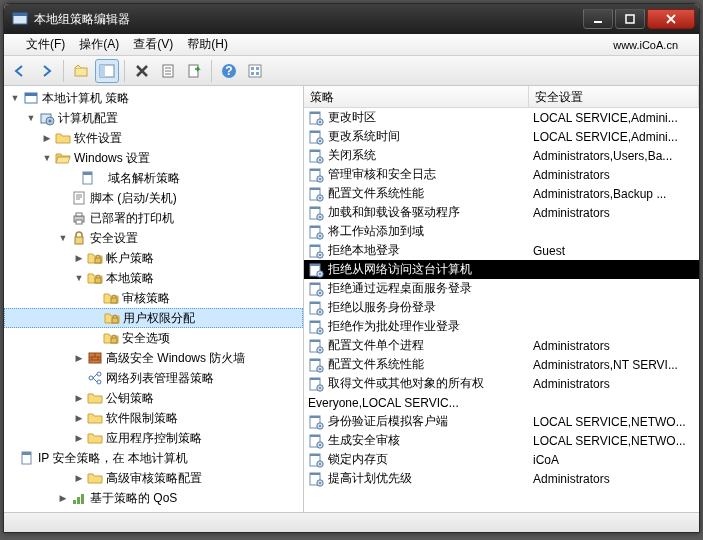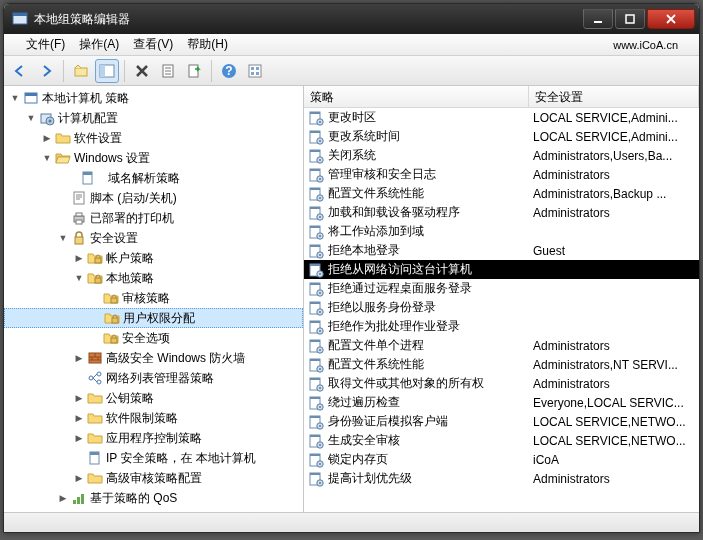--- a/index.html
+++ b/index.html
@@ -317,21 +317,21 @@
         </div>
         <div class="node" style="padding-left: 68px;">
           <span class="tw">
             <span class="twist">▶</span>
           </span>
           <span class="nicon"><svg viewBox="0 0 16 16">
               <path d="M1 4h5l1 2h8v7H1z" fill="#f9d97a" stroke="#c7a741"></path>
             </svg></span>
           <span class="nlabel">应用程序控制策略</span>
         </div>
-        <div class="node" style="padding-left: 68px;">
+        <div class="node" style="">
           <span class="tw"></span>
           <span class="nicon"><svg viewBox="0 0 16 16">
               <rect x="3" y="2" width="9" height="12" fill="#fff" stroke="#6a8caf"></rect>
               <rect x="3" y="2" width="9" height="3" fill="#6a8caf"></rect>
             </svg></span>
           <span class="nlabel">IP 安全策略，在 本地计算机</span>
         </div>
         <div class="node" style="padding-left: 68px;">
           <span class="tw">
             <span class="twist">▶</span>
@@ -540,29 +540,20 @@
                   <rect x="2" y="2" width="10" height="12" fill="#fff" stroke="#6a8caf"></rect>
                   <rect x="2" y="2" width="10" height="2" fill="#6a8caf"></rect>
                   <circle cx="12" cy="12" r="3.2" fill="#cde" stroke="#5a7ca0"></circle>
                   <circle cx="12" cy="12" r="1" fill="#5a7ca0"></circle>
                 </svg></span>
               <span>取得文件或其他对象的所有权</span>
             </div>
             <div class="rcell" style="flex: 1 1 0%;">Administrators</div>
           </div>
           <div class="row">
-            <div class="rcell" style="width: 225px;">
-              <span class="ricon"><svg viewBox="0 0 16 16">
-                  <rect x="2" y="2" width="10" height="12" fill="#fff" stroke="#6a8caf"></rect>
-                  <rect x="2" y="2" width="10" height="2" fill="#6a8caf"></rect>
-                  <circle cx="12" cy="12" r="3.2" fill="#cde" stroke="#5a7ca0"></circle>
-                  <circle cx="12" cy="12" r="1" fill="#5a7ca0"></circle>
-                </svg></span>
-              <span>绕过遍历检查</span>
-            </div>
             <div class="rcell" style="flex: 1 1 0%;">Everyone,LOCAL SERVIC...</div>
           </div>
           <div class="row">
             <div class="rcell" style="width: 225px;">
               <span class="ricon"><svg viewBox="0 0 16 16">
                   <rect x="2" y="2" width="10" height="12" fill="#fff" stroke="#6a8caf"></rect>
                   <rect x="2" y="2" width="10" height="2" fill="#6a8caf"></rect>
                   <circle cx="12" cy="12" r="3.2" fill="#cde" stroke="#5a7ca0"></circle>
                   <circle cx="12" cy="12" r="1" fill="#5a7ca0"></circle>
                 </svg></span>

